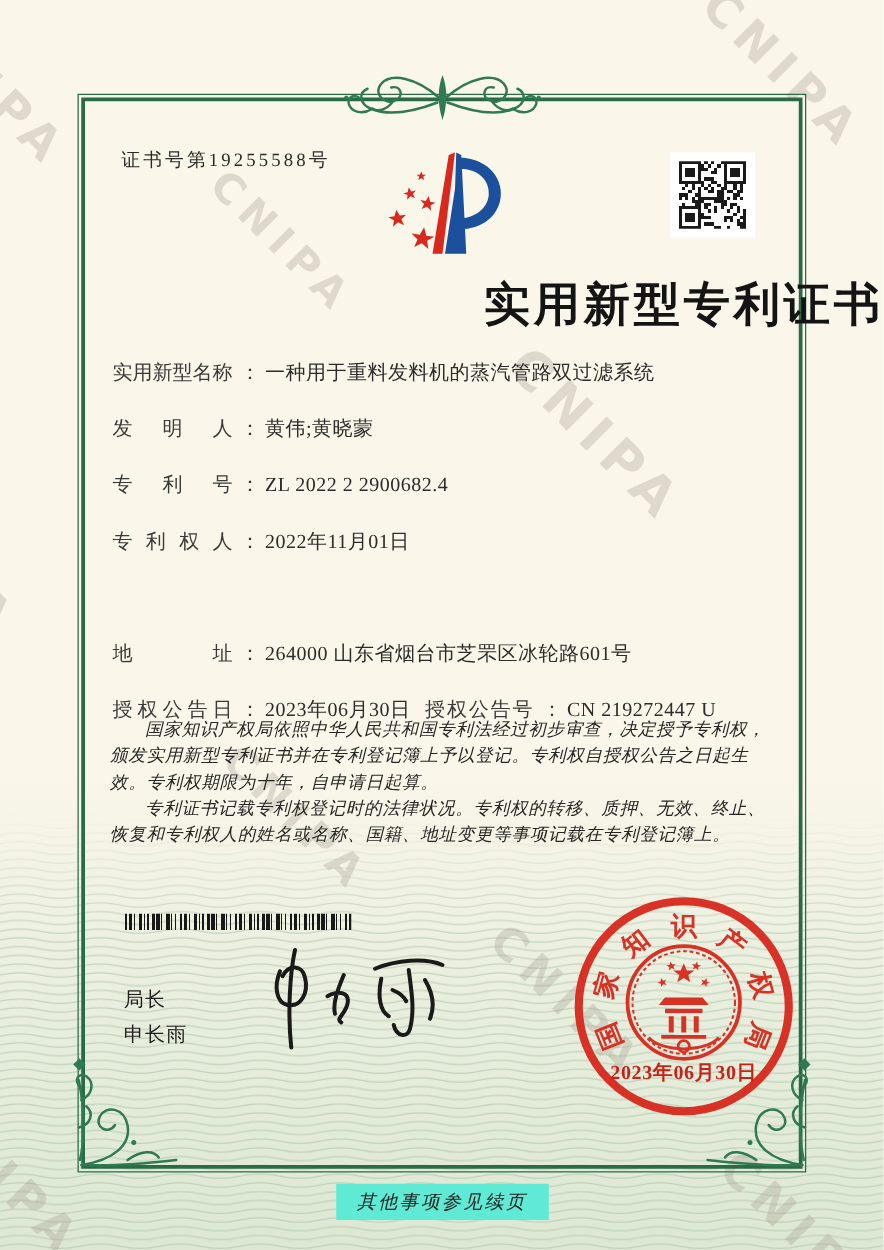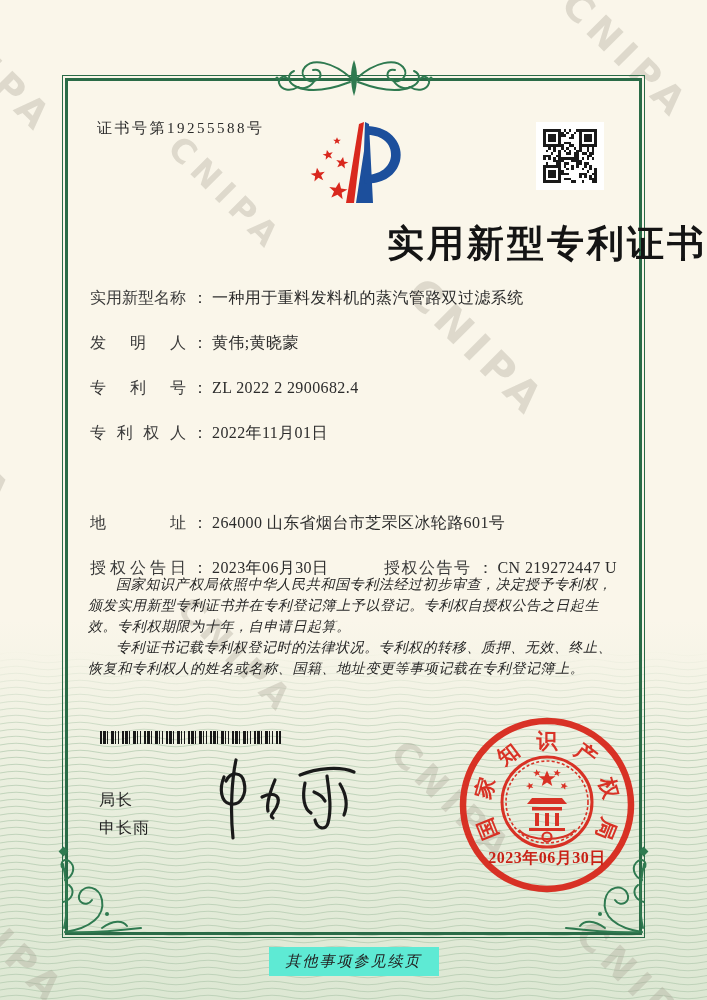--- a/index.html
+++ b/index.html
@@ -32,21 +32,21 @@
   .logo{position:absolute;left:288px;top:111px;z-index:5;}
   .qr-box{position:absolute;left:536px;top:122px;width:68px;height:68px;background:#ffffff;z-index:5;}
   .qr-box svg{position:absolute;left:7px;top:7px;}
   .title{position:absolute;left:0;top:219px;width:100%;text-align:right;z-index:5;
     font-size:37px;font-weight:700;letter-spacing:3px;color:#141414;}
   
   .row{position:absolute;left:90px;width:545px;z-index:5;font-size:16px;color:#333;white-space:nowrap;}
   .flabel{display:inline-block;width:96px;text-align:justify;text-align-last:justify;-moz-text-align-last:justify;color:#3a3a3a;}
   .colon{display:inline-block;margin:0 4px 0 6px;}
   .fvalue{letter-spacing:0.4px;color:#2c2c2c;}
-  .pair2{position:absolute;left:250px;top:0;margin-left:44px;}
+  .pair2{position:absolute;left:250px;top:0;}
   .pair2 .flabel2{letter-spacing:1.5px;color:#3a3a3a;}
   
   .paras{position:absolute;left:88px;top:574px;width:537px;z-index:5;
     font-style:italic;font-size:14px;line-height:21px;letter-spacing:0.6px;color:#262626;}
   .paras p{margin:0;text-indent:2em;}
   
   .barcode{position:absolute;left:100px;top:731px;width:181px;height:13px;z-index:5;
     background:repeating-linear-gradient(90deg,
       #181818 0 2px, transparent 2px 3px,
       #181818 3px 6px, transparent 6px 7px,

